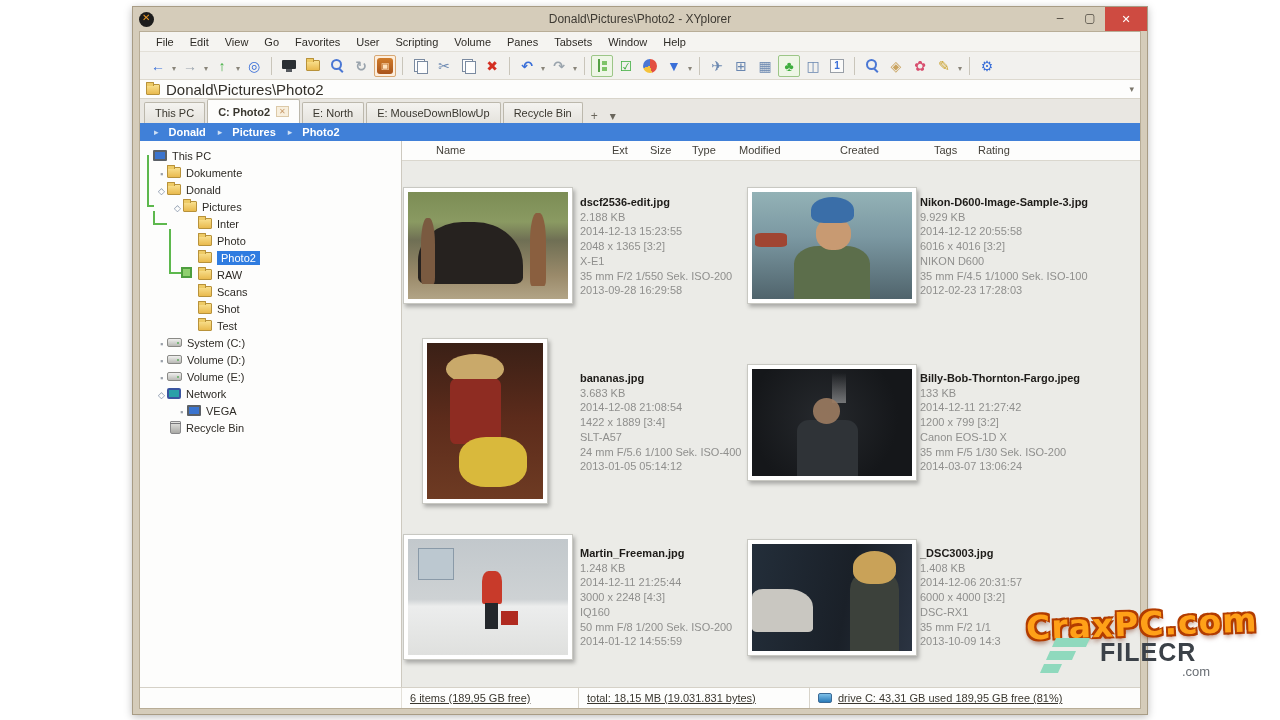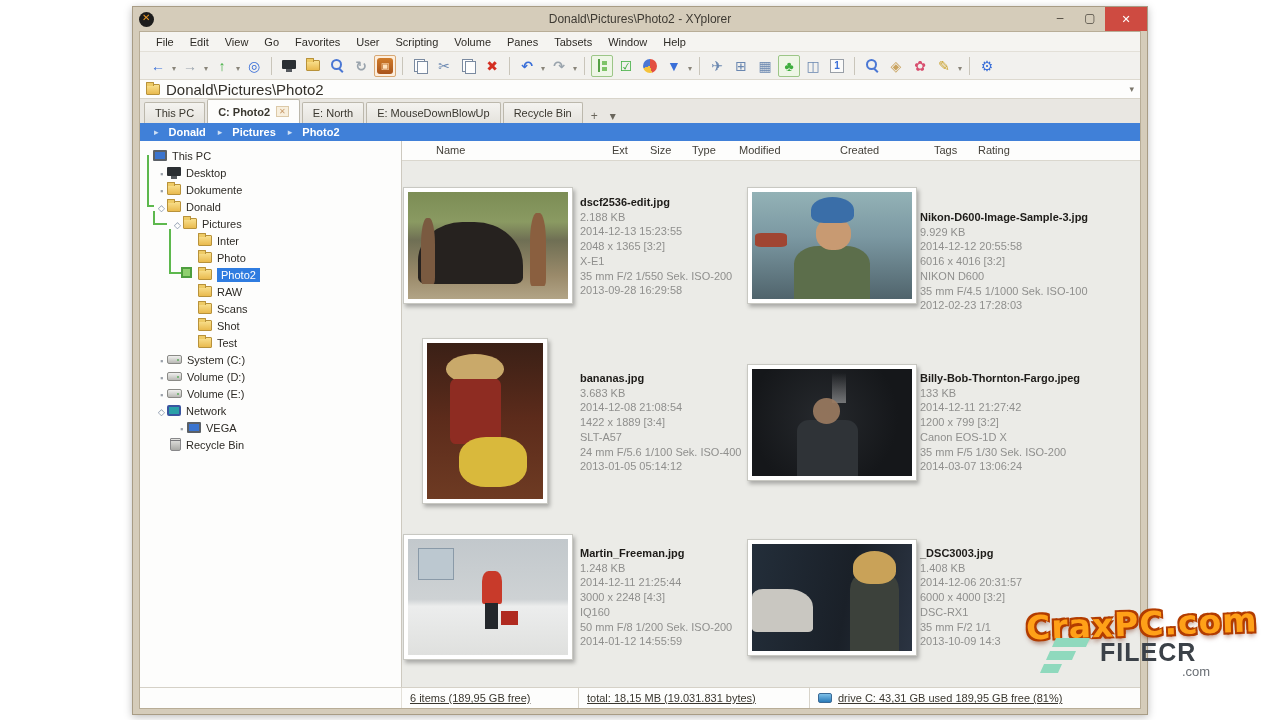--- a/index.html
+++ b/index.html
@@ -323,25 +323,20 @@
           <div class="gline" style="left:29px;top:131px;width:13px;height:2px;"></div>
           <div class="gsq" style="left:41px;top:126px;"></div>
 
           <div class="tree-row" style="padding-left:2px;">
             <span class="exp"></span>
               <span class="ci"></span>
             <span class="tree-label">This PC</span>
           </div>
           <div class="tree-row" style="padding-left:16px;">
             <span class="exp exp-s"></span>
-              <span class="icon-monitor"></span>
-            <span class="tree-label">Desktop</span>
-          </div>
-          <div class="tree-row" style="padding-left:16px;">
-            <span class="exp exp-s"></span>
               <span class="fi"></span>
             <span class="tree-label">Dokumente</span>
           </div>
           <div class="tree-row" style="padding-left:16px;">
             <span class="exp exp-d"></span>
               <span class="fi"></span>
             <span class="tree-label">Donald</span>
           </div>
           <div class="tree-row" style="padding-left:32px;">
             <span class="exp exp-d"></span>
@@ -439,21 +434,21 @@
             </div>
 
             <div class="thumb" style="left:345px;top:26px;width:170px;height:117px;">
               <div class="timg t2">
                   <div class="boat"></div>
                   <div class="jacket"></div>
                   <div class="face"></div>
                   <div class="beanie"></div>
                 </div>
             </div>
-            <div class="meta" style="left:518px;top:34px;margin-top:15px;">
+            <div class="meta" style="left:518px;top:34px;">
               <div class="fname">Nikon-D600-Image-Sample-3.jpg</div>
               <div>9.929 KB</div>
                 <div>2014-12-12 20:55:58</div>
               <div>6016 x 4016  [3:2]</div>
                 <div>NIKON D600</div>
               <div>35 mm  F/4.5  1/1000 Sek.  ISO-100</div>
                 <div>2012-02-23 17:28:03</div>
             </div>
 
             <div class="thumb" style="left:20px;top:177px;width:126px;height:166px;">

